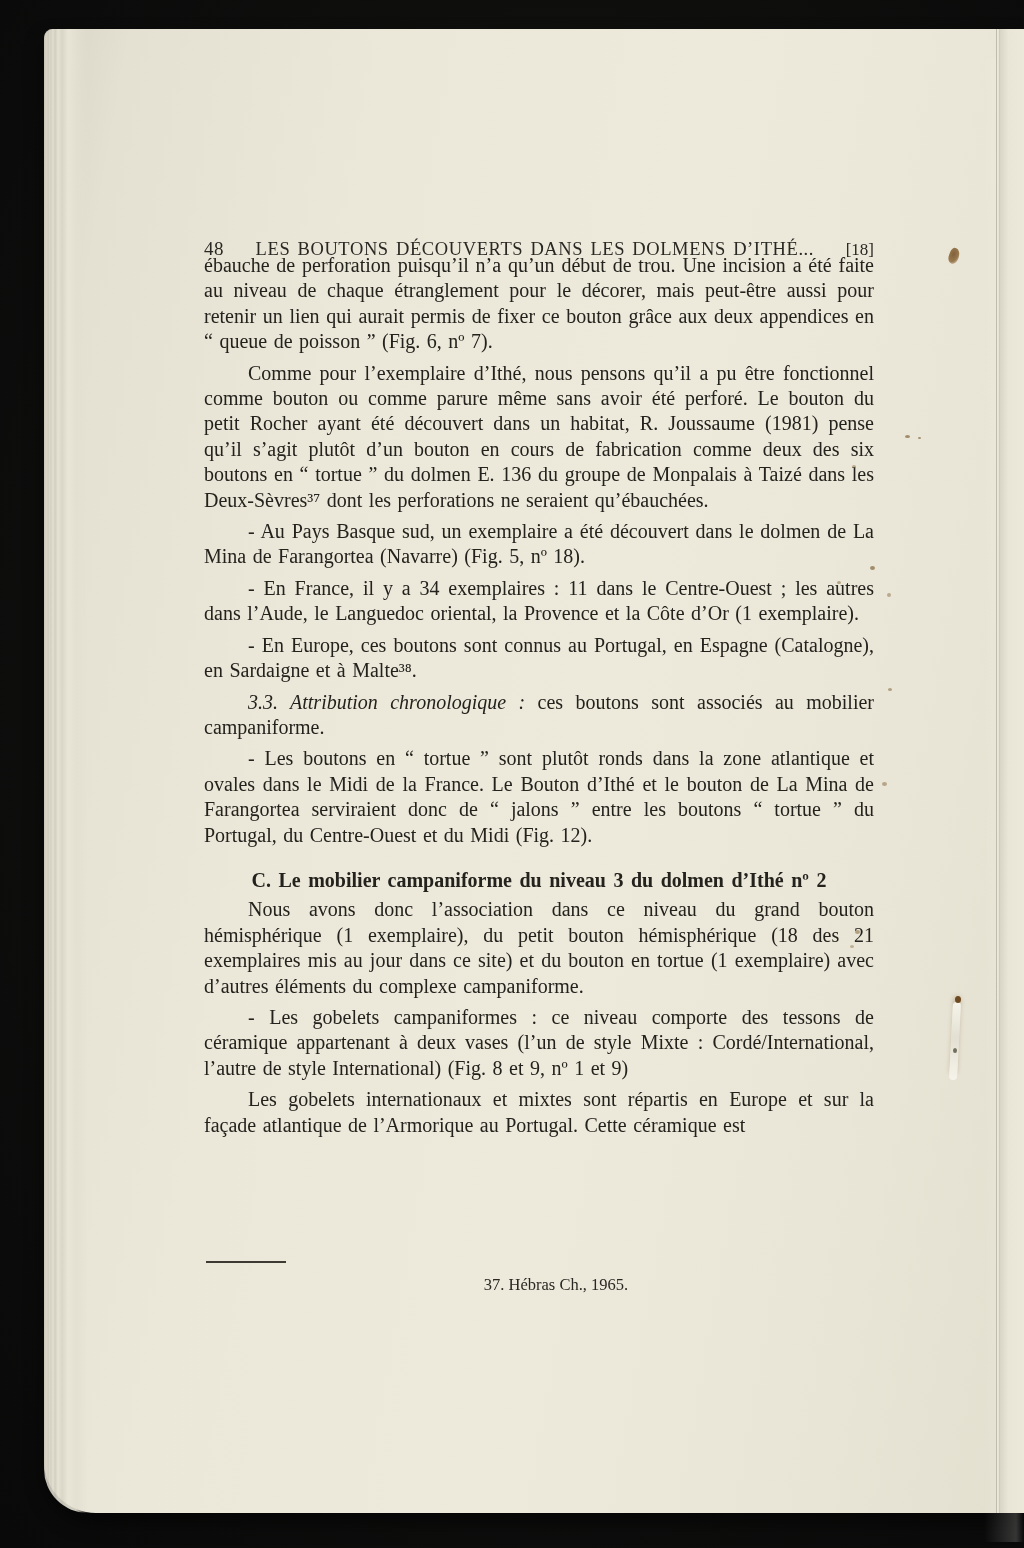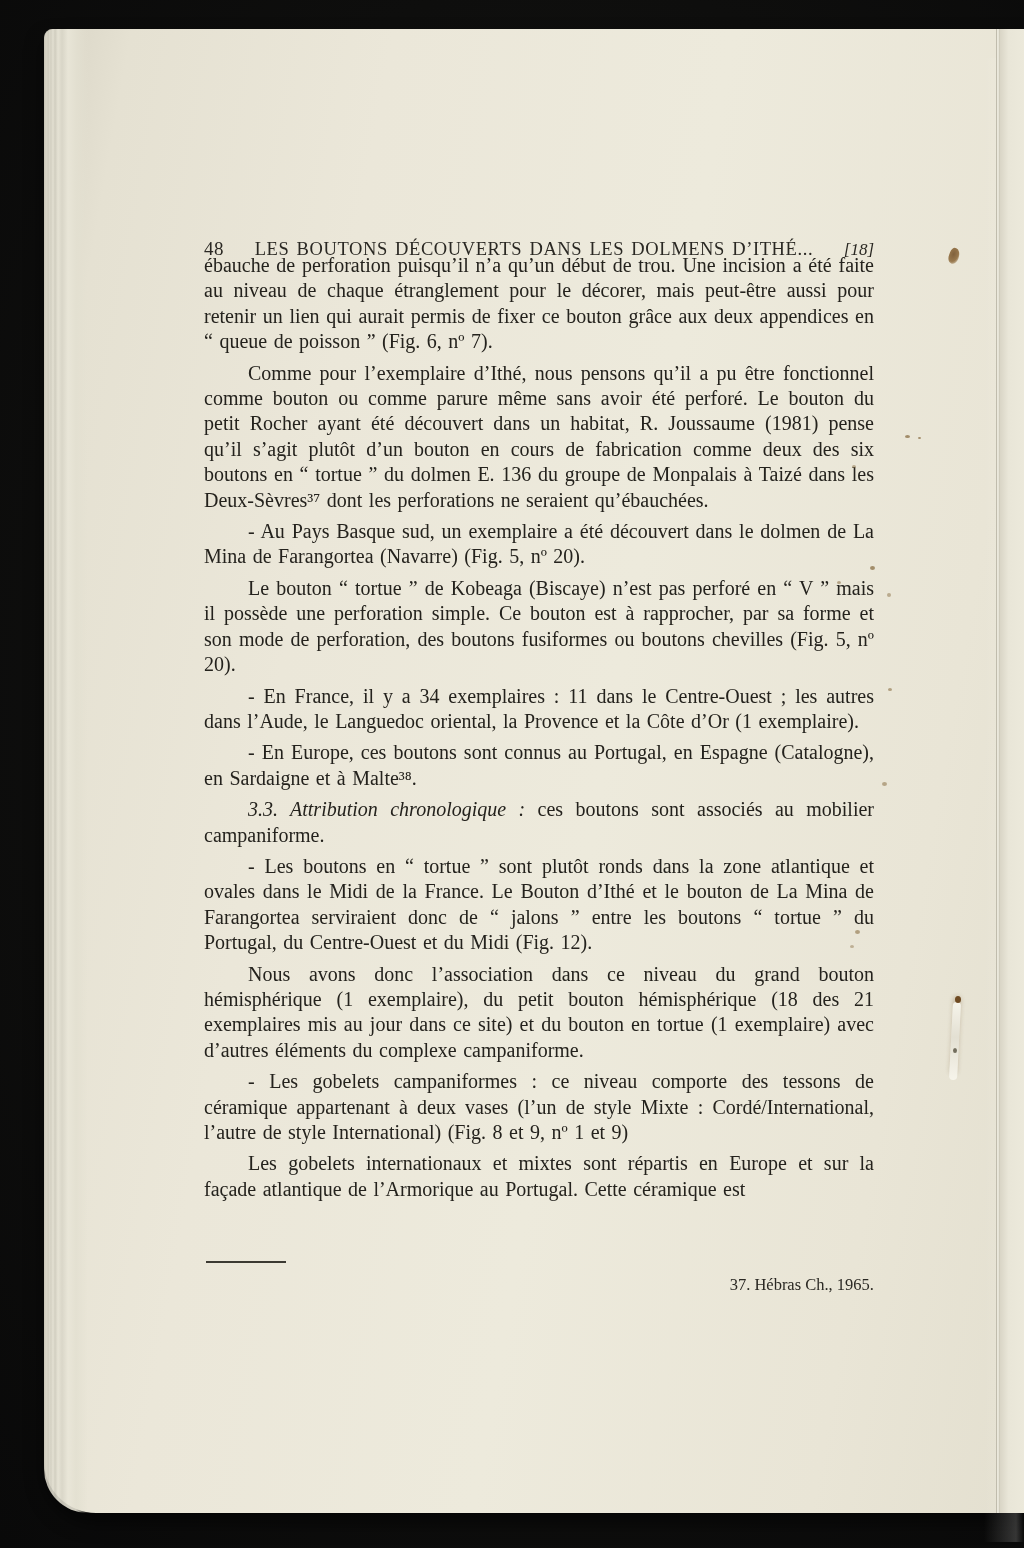--- a/index.html
+++ b/index.html
@@ -39,41 +39,41 @@
   }
 
   
   .running-head{
     position:absolute;left:160px;top:164px;width:670px;
     display:flex;align-items:baseline;justify-content:space-between;
     color:#2a2823;
   }
   .running-head .pnum{font-size:19px;letter-spacing:.5px;}
   .running-head .rtitle{font-size:18.5px;letter-spacing:.6px;word-spacing:2px;margin-top:46px;}
-  .running-head .marker{font-size:17px;font-style:italic;}
+  .running-head .marker{font-size:17px;}
 
   .text-block{
     position:absolute;left:160px;top:224px;width:670px;
     font-size:20px;line-height:25.4px;color:#24221d;
     text-align:justify;text-justify:inter-word;
     word-spacing:1.5px;
   }
   .text-block p{margin:0;text-indent:44px;}
   .text-block p + p{margin-top:6px;}
   .text-block p.noindent{text-indent:0;}
   .text-block p.sect{}
   .text-block h3{
     margin:20px 0 4px 0;font-size:20px;line-height:25.4px;
     font-weight:bold;text-align:center;text-indent:0;word-spacing:2.5px;
   }
   .text-block em{font-style:italic;}
 
   .footnotes{
     position:absolute;left:160px;top:1232px;width:670px;
-    font-size:16.5px;line-height:26px;color:#2a2823;text-align:right;
+    font-size:16.5px;line-height:26px;color:#2a2823;text-align:center;
   }
   .fn-rule{width:80px;height:2px;background:#3c3a32;margin:0 0 9px 2px;}
   .footnotes p{margin:0 0 1px 0;padding-left:34px;}
 
   
   .speck{position:absolute;border-radius:50%;background:#8a6f45;opacity:.75;}
   .s1{left:905px;top:435px;width:5px;height:3px;}
   .s2{left:918px;top:437px;width:3px;height:2px;}
   .s3{left:852px;top:465px;width:4px;height:3px;opacity:.5;}
   .s4{left:870px;top:566px;width:5px;height:4px;}
@@ -113,26 +113,26 @@
 
     <div class="running-head">
       <span class="pnum">48</span>
       <span class="rtitle">LES BOUTONS DÉCOUVERTS DANS LES DOLMENS D’ITHÉ...</span>
       <span class="marker">[18]</span>
     </div>
 
     <div class="text-block">
       <p class="noindent">ébauche de perforation puisqu’il n’a qu’un début de trou. Une incision a été faite au niveau de chaque étranglement pour le décorer, mais peut-être aussi pour retenir un lien qui aurait permis de fixer ce bouton grâce aux deux appendices en “ queue de poisson ” (Fig. 6, nº 7).</p>
       <p>Comme pour l’exemplaire d’Ithé, nous pensons qu’il a pu être fonctionnel comme bouton ou comme parure même sans avoir été perforé. Le bouton du petit Rocher ayant été découvert dans un habitat, R. Joussaume (1981) pense qu’il s’agit plutôt d’un bouton en cours de fabrication comme deux des six boutons en “ tortue ” du dolmen E. 136 du groupe de Monpalais à Taizé dans les Deux-Sèvres³⁷ dont les perforations ne seraient qu’ébauchées.</p>
-      <p>- Au Pays Basque sud, un exemplaire a été découvert dans le dolmen de La Mina de Farangortea (Navarre) (Fig. 5, nº 20).</p>
-      <p>Le bouton “ tortue ” de Kobeaga (Biscaye) n’est pas perforé en “ V ” mais il possède une perforation simple. Ce bouton est à rapprocher, par sa forme et son mode de perforation, des boutons fusiformes ou boutons chevilles (Fig. 5, nº 20).</p>
+      <p>- Au Pays Basque sud, un exemplaire a été découvert dans le dolmen de La Mina de Farangortea (Navarre) (Fig. 5, nº 18).</p>
       <p>- En France, il y a 34 exemplaires : 11 dans le Centre-Ouest ; les autres dans l’Aude, le Languedoc oriental, la Provence et la Côte d’Or (1 exemplaire).</p>
       <p>- En Europe, ces boutons sont connus au Portugal, en Espagne (Catalogne), en Sardaigne et à Malte³⁸.</p>
       <p class="sect"><em>3.3. Attribution chronologique :</em><span> ces boutons sont associés au mobilier campaniforme.</span></p>
       <p class="sect">- Les boutons en “ tortue ” sont plutôt ronds dans la zone atlantique et ovales dans le Midi de la France. Le Bouton d’Ithé et le bouton de La Mina de Farangortea serviraient donc de “ jalons ” entre les boutons “ tortue ” du Portugal, du Centre-Ouest et du Midi (Fig. 12).</p>
+      <h3>C. Le mobilier campaniforme du niveau 3 du dolmen d’Ithé nº 2</h3>
       <p>Nous avons donc l’association dans ce niveau du grand bouton hémisphérique (1 exemplaire), du petit bouton hémisphérique (18 des 21 exemplaires mis au jour dans ce site) et du bouton en tortue (1 exemplaire) avec d’autres éléments du complexe campaniforme.</p>
       <p>- Les gobelets campaniformes : ce niveau comporte des tessons de céramique appartenant à deux vases (l’un de style Mixte : Cordé/International, l’autre de style International) (Fig. 8 et 9, nº 1 et 9)</p>
       <p>Les gobelets internationaux et mixtes sont répartis en Europe et sur la façade atlantique de l’Armorique au Portugal. Cette céramique est</p>
     </div>
 
     <div class="footnotes">
       <div class="fn-rule"></div>
       <p>37. Hébras Ch., 1965.</p>
     </div>
   </div>

